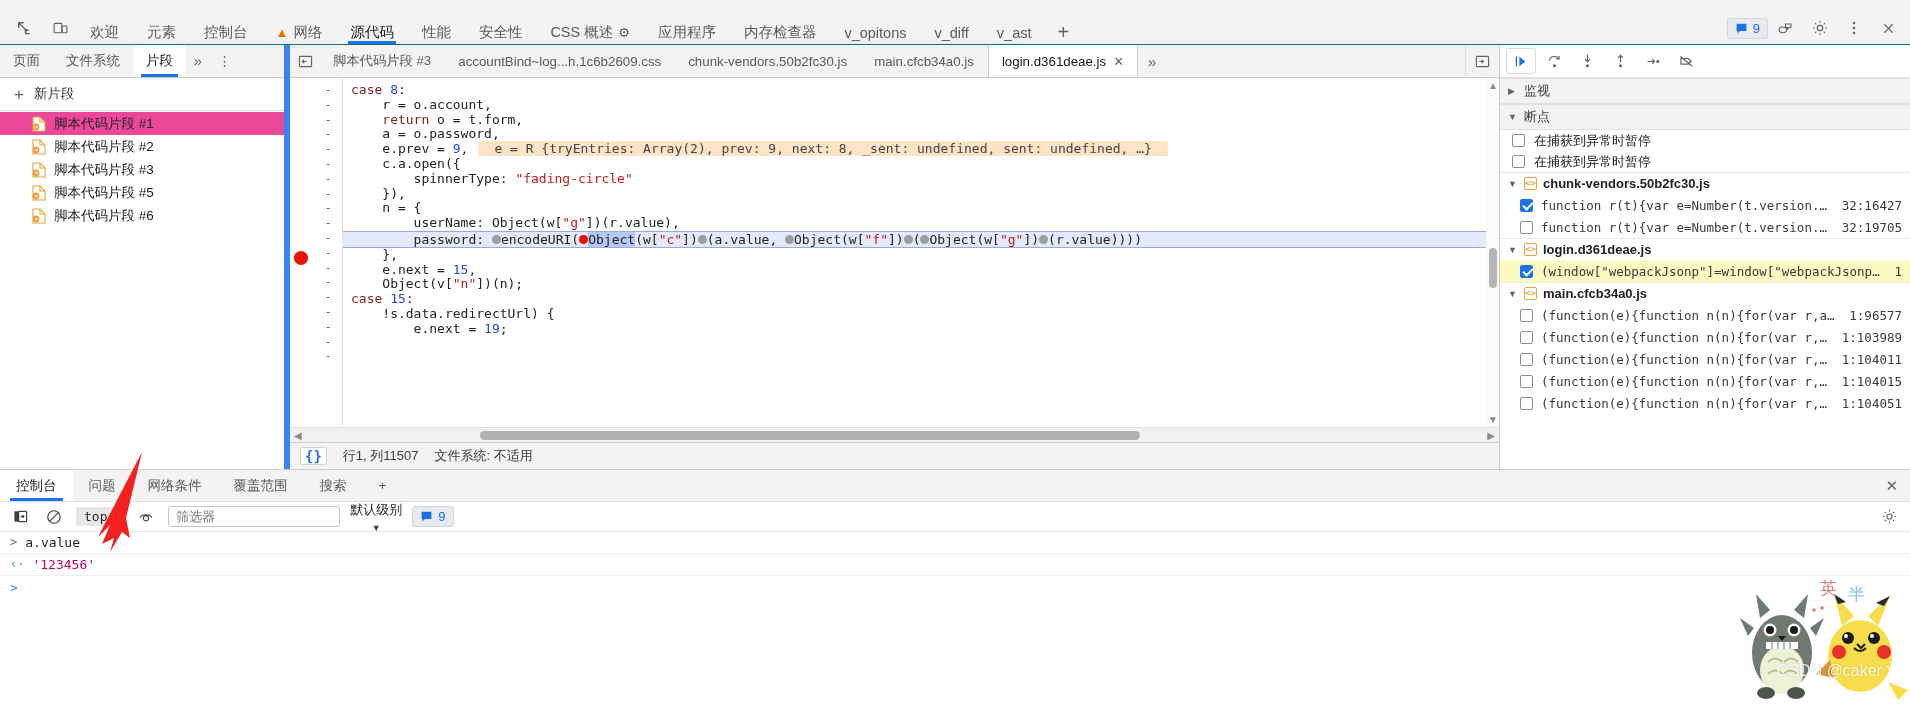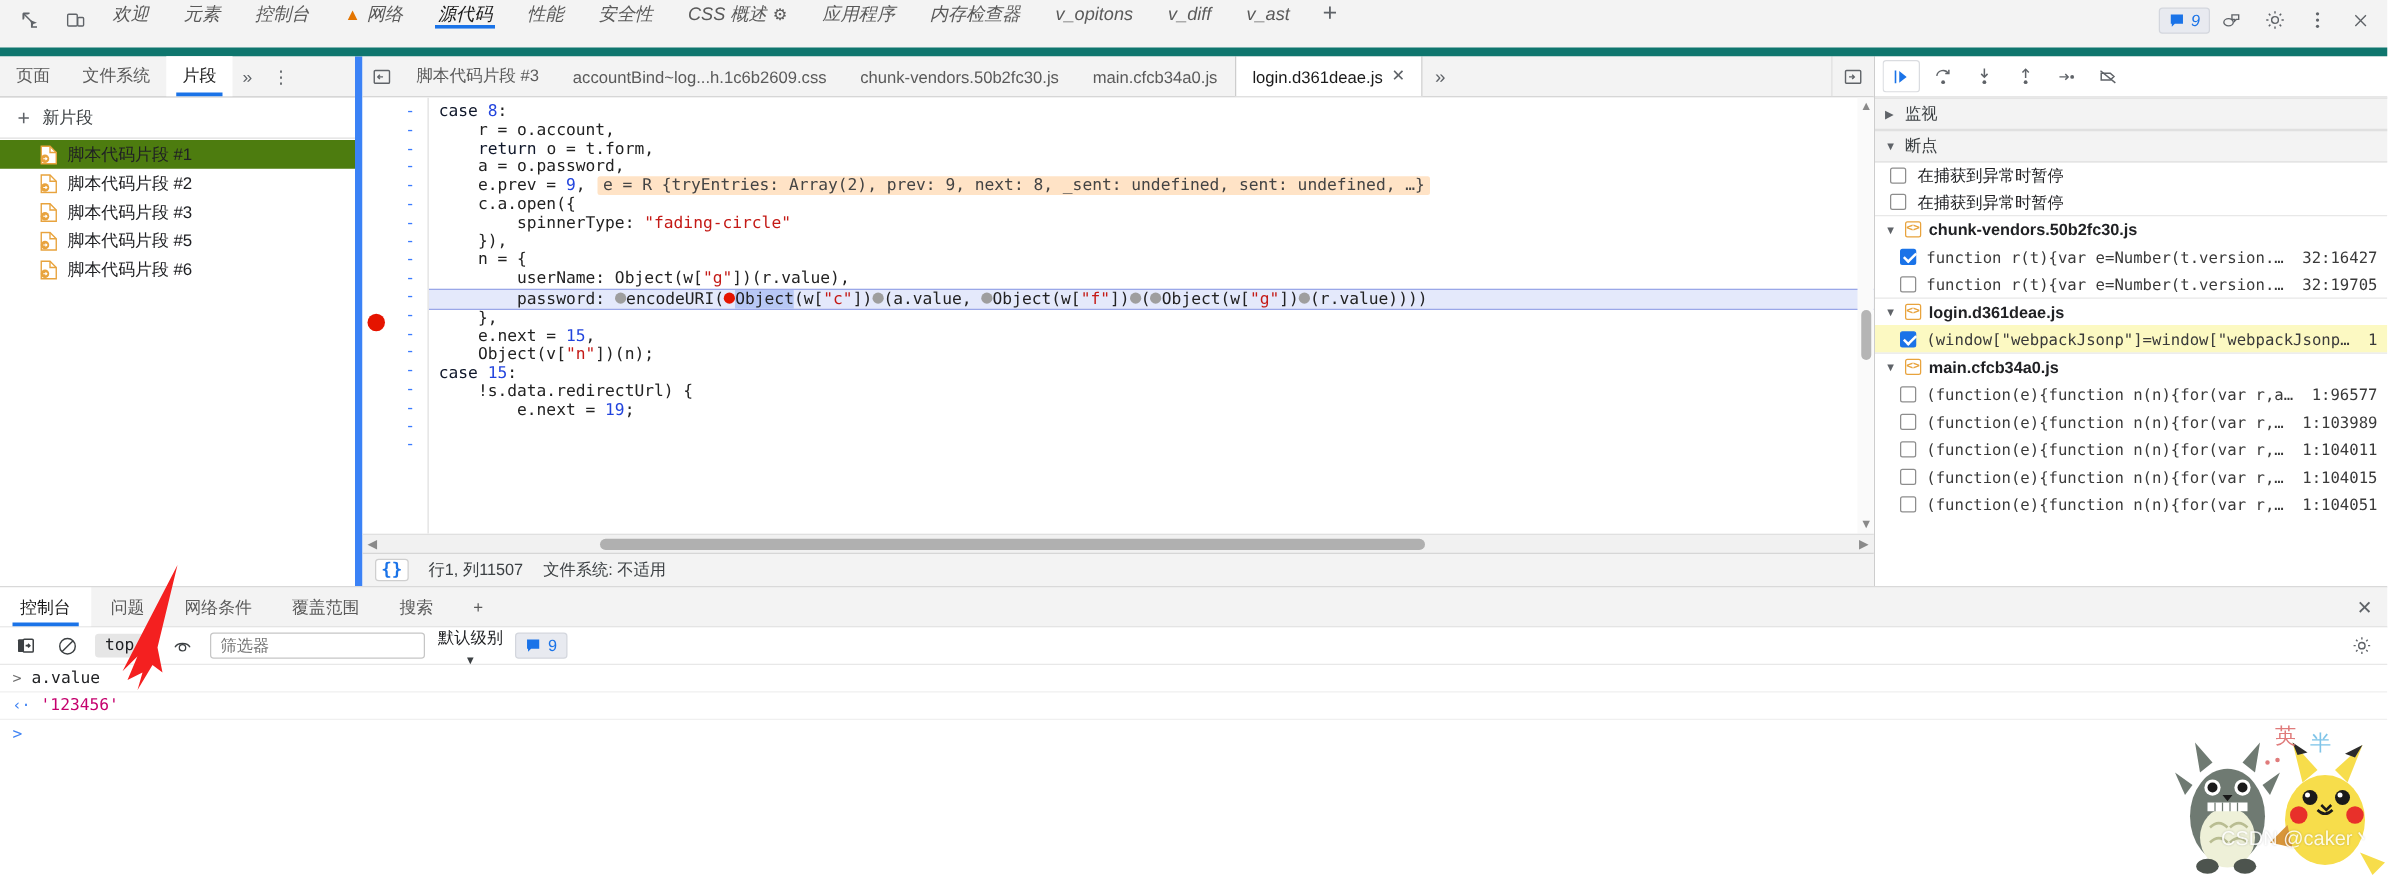--- a/index.html
+++ b/index.html
@@ -8,24 +8,23 @@
     font-family: "Liberation Sans", "DejaVu Sans", sans-serif;
     font-size: 14px;
     background: #ffffff;
     overflow: hidden;
     color: #202124;
   }
   .app { position: relative; width: 1910px; height: 704px; display: flex; flex-direction: column; background:#fff; }
 
   
   .topbar {
-    height: 45px; min-height:45px; display: flex; align-items: flex-start;
-    background: #f3f3f3; border-bottom: 7px solid #0f766e;
+    height: 45px; min-height:45px; display: flex; align-items: flex-end;
+    background: #f3f3f3; border-bottom: 1px solid #0f766e;
     position: relative;
-    font-style: italic;
   }
   .topbar-left { display:flex; align-items:center; padding-left:8px; gap:4px;}
   .icon-btn {
     width: 32px; height: 32px; display:flex; align-items:center; justify-content:center;
     border-radius:3px; cursor:pointer; color:#5f6368;
   }
   .maintabs { display:flex; align-items:stretch; flex:1; overflow:hidden; }
   .mtab {
     display:flex; align-items:center; gap:5px; padding:0 14px; cursor:pointer;
     font-size:14.5px; color:#5a5a5a; white-space:nowrap; position:relative;
@@ -53,21 +52,21 @@
   .ntab.active { background:#fff; color:#1a1a1a;}
   .ntab.active::after{content:""; position:absolute; left:8px; right:8px; bottom:0; height:3px; background:#1a73e8;}
   .ntab-icon { display:flex; align-items:center; padding:0 8px; color:#5f6368; cursor:pointer; font-size:14px;}
   .newsnippet { display:flex; align-items:center; gap:10px; padding:7px 14px; font-size:13.5px; color:#3c4043; cursor:pointer; border-bottom:1px solid #e0e0e0;}
   .newsnippet .plus { font-size:17px; color:#5f6368; line-height:1; }
   .snip-list { flex:1; overflow:auto; padding-top:1px; }
   .snip {
     display:flex; align-items:center; gap:8px; padding:3px 10px 3px 32px;
     font-size:13.5px; color:#202124; cursor:pointer; height:23px;
   }
-  .snip.selected { background:#4d7c0f; }
+  .snip.selected { background:#ec4899; }
   .snip-ico { width:14px; height:16px; position:relative; flex:0 0 auto; }
   .snip-ico svg { display:block; }
 
   
   .editorcol { flex:1; display:flex; flex-direction:column; min-width:0; border-right:1px solid #cdcdcd; }
   .file-tabs { height:33px; display:flex; align-items:stretch; background:#f3f3f3; border-bottom:1px solid #cdcdcd;}
   .ft-sidebtn { width:30px; display:flex;align-items:center;justify-content:center; color:#5f6368; cursor:pointer;}
   .ftab {
     display:flex; align-items:center; gap:7px; padding:0 13px; font-size:13.3px; color:#5a5a5a;
     cursor:pointer; white-space:nowrap; border-right:1px solid transparent;
@@ -86,24 +85,24 @@
     font-family:"DejaVu Sans Mono","Liberation Mono",monospace; font-size:13px; color:#3a7afe;
     padding-top:5px; user-select:none;
   }
   .gutter-num div { height:14.8px; line-height:14.8px;}
   .code-area { flex:1; min-width:0; position:relative; overflow:hidden; border-left:1px solid #e0e0e0; padding-top:5px;}
   .codeline {
     font-family:"DejaVu Sans Mono","Liberation Mono",monospace; font-size:13px;
     height:14.8px; line-height:14.8px; white-space:pre; color:#222;
     padding-left:8px;
   }
-  .kw { color:#0f172a;text-align:right; }
+  .kw { color:#7f1d1d;text-align:right; }
   .num { color:#2244dd; }
   .str { color:#c41a16; }
-  .tip { background:#ffe3c6; padding:0 4px; border-radius:2px; color:#444; margin-left:10px;}
+  .tip { background:#ffe3c6; padding:0 16px; border-radius:2px; color:#444; margin-left:10px;}
   .hl-line { background:#e4e9fb; border-top:1px solid #9aa7e8; border-bottom:1px solid #9aa7e8; height:16.8px; line-height:15px;}
   .sel { background:#b8c8f5; }
   .mdot { display:inline-block; width:9px; height:9px; border-radius:50%; background:#9e9e9e; vertical-align:middle; margin:0 0px; position:relative; top:-1px;}
   .mdot.red { background:#e51400; }
 
   .ed-scroll-h { height:15px; background:#f1f1f1; border-top:1px solid #e0e0e0; position:relative;}
   .ed-scroll-h .thumb { position:absolute; top:3px; height:9px; background:#b0b0b0; border-radius:5px; }
   .ed-scroll-h .arrow { position:absolute; top:2px; color:#8a8a8a; font-size:10px;}
   .ed-vscroll { position:absolute; right:0; top:0; bottom:0; width:13px; background:#fafafa; }
   .ed-vscroll .vthumb { position:absolute; left:3px; width:8px; background:#b5b5b5; border-radius:5px; }

